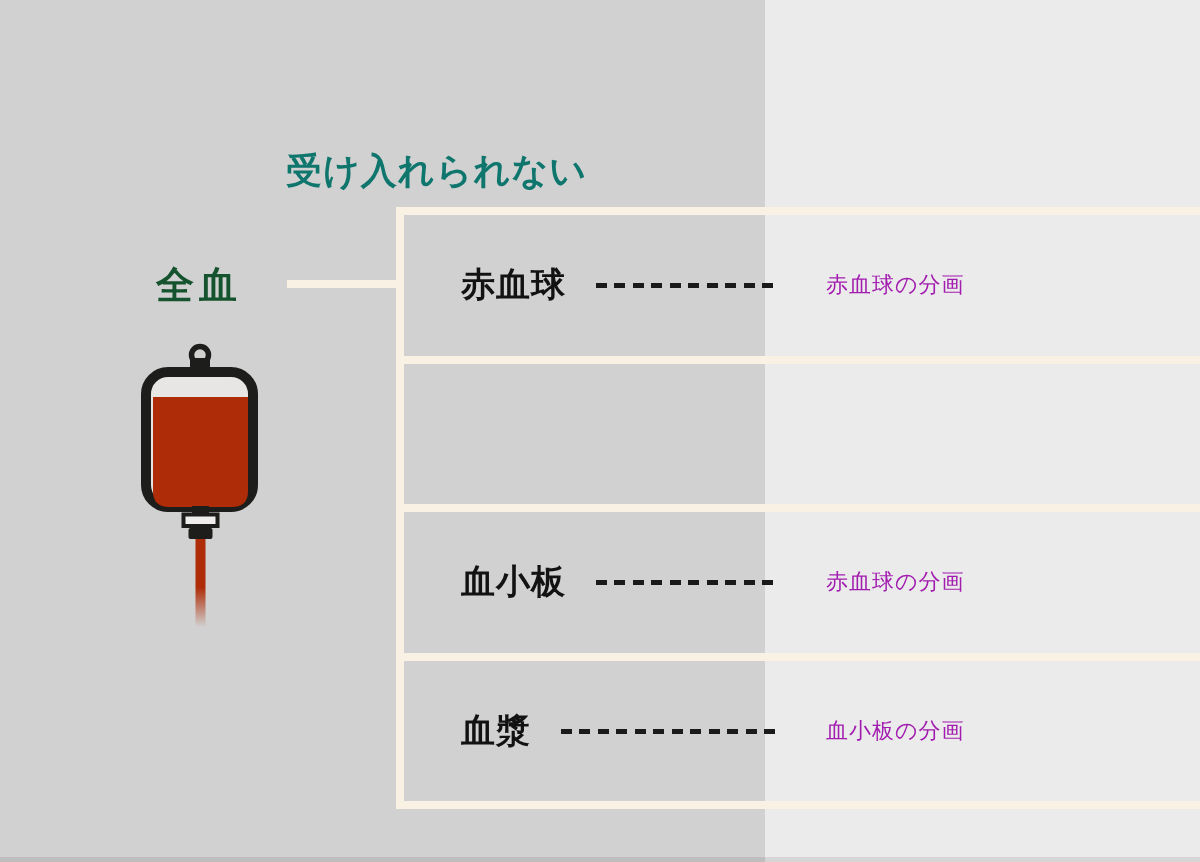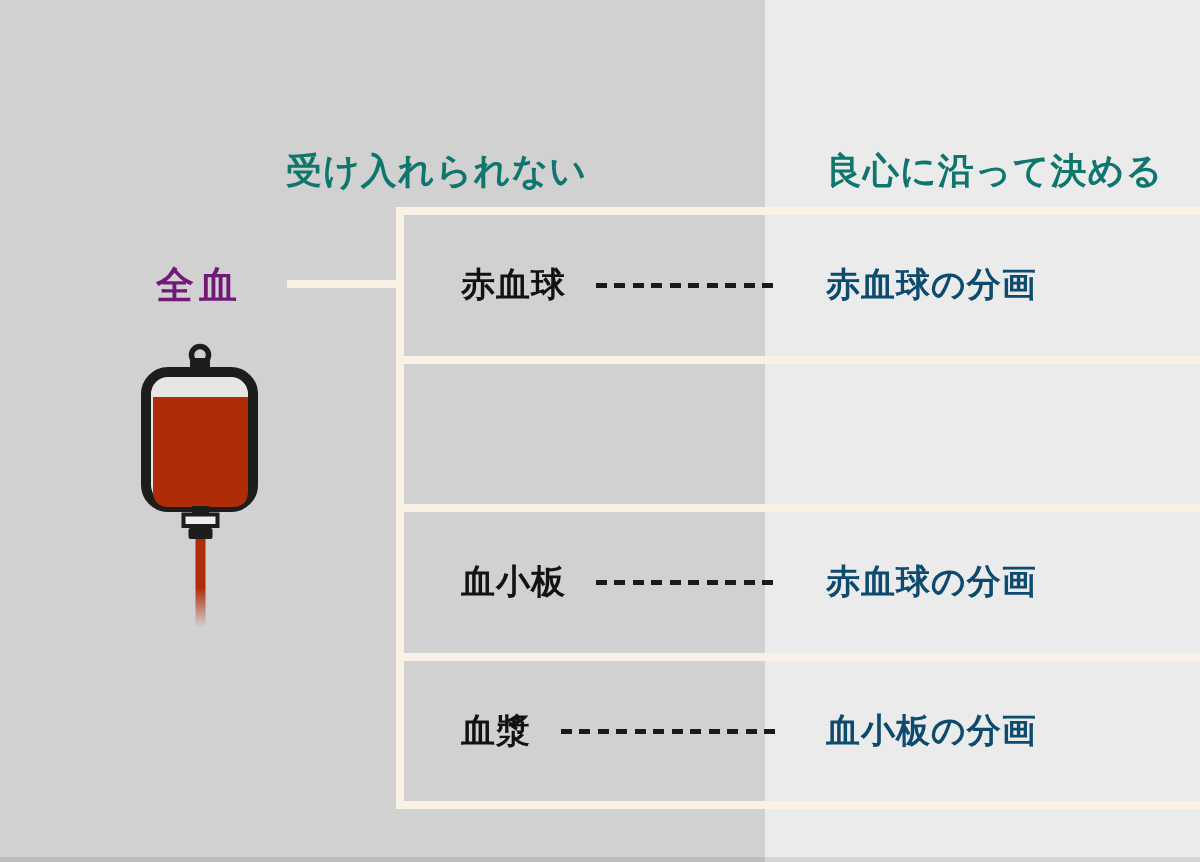--- a/index.html
+++ b/index.html
@@ -33,21 +33,21 @@
     position: absolute; top: 122px;
     font-size: 36px; font-weight: bold; line-height: 42px;
     letter-spacing: 1px; white-space: nowrap; color: #0f766e; margin-top: 28px;
   }
   #header-left  { left: 286px; }
   #header-right { left: 826px; }
 
   #whole-blood-label {
     position: absolute; left: 156px; top: 263px;
     font-size: 38px; font-weight: bold; line-height: 44px;
-    letter-spacing: 5px; white-space: nowrap; color: #701a75;
+    letter-spacing: 5px; white-space: nowrap; color: #14532d;
   }
 
   .row {
     position: absolute; left: 461px; right: 420px; height: 44px;
     display: flex; align-items: center;
   }
   #row-0 { top: 263px; }
   #row-1 { top: 411px; }
   #row-2 { top: 560px; }
   #row-3 { top: 709px; justify-content: flex-end; }
@@ -55,22 +55,22 @@
     font-size: 34px; font-weight: bold; letter-spacing: 1px;
     white-space: nowrap; color: #121212;
   }
   .dashes {
     flex: 1; height: 5px; margin-left: 30px; align-self: center;
     background: repeating-linear-gradient(to right,
       #1a1a1a 0px, #1a1a1a 11px, transparent 11px, transparent 18.5px);
   }
   .fraction {
     position: absolute; left: 365px;
-    font-size: 34px; font-weight: 700; letter-spacing: 1px;
-    white-space: nowrap; color: #0c4a6e;
+    font-size: 22px; font-weight: 400; letter-spacing: 1px;
+    white-space: nowrap; color: #a21caf;
   }
 
   #blood-bag { position: absolute; left: 135px; top: 342px; }
 
   .bottom-shadow {
     position: absolute; left: 0; bottom: 0;
     width: 1200px; height: 5px;
     background: rgba(0,0,0,0.09);
   }
 </style>
@@ -84,21 +84,20 @@
   <div class="cream-line h-line" id="line-top"></div>
   <div class="cream-line h-line" id="line-sep1"></div>
   <div class="cream-line h-line" id="line-sep2"></div>
   <div class="cream-line h-line" id="line-sep3"></div>
   <div class="cream-line h-line" id="line-bottom"></div>
   <div class="cream-line" id="line-left"></div>
   <div class="cream-line" id="connector"></div>
 
   <div class="header" id="header-left">受け入れられない</div>
 
-  <div class="header" id="header-right">良心に沿って決める</div>
 
   <div id="whole-blood-label">全血</div>
 
   <svg id="blood-bag" width="132" height="286" viewBox="0 0 132 286" xmlns="http://www.w3.org/2000/svg">
     <defs>
       <linearGradient id="tubeFade" x1="0" y1="0" x2="0" y2="1">
         <stop offset="0" style="stop-color:var(--accent-red,#ae2c08)" stop-opacity="1"></stop>
         <stop offset="0.55" style="stop-color:var(--accent-red,#ae2c08)" stop-opacity="1"></stop>
         <stop offset="1" style="stop-color:var(--accent-red,#ae2c08)" stop-opacity="0"></stop>
       </linearGradient>

